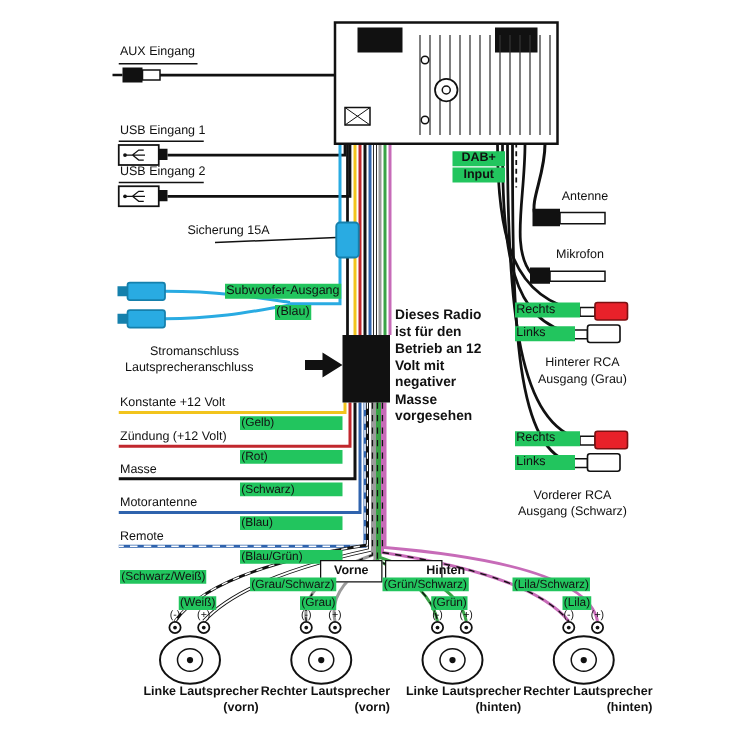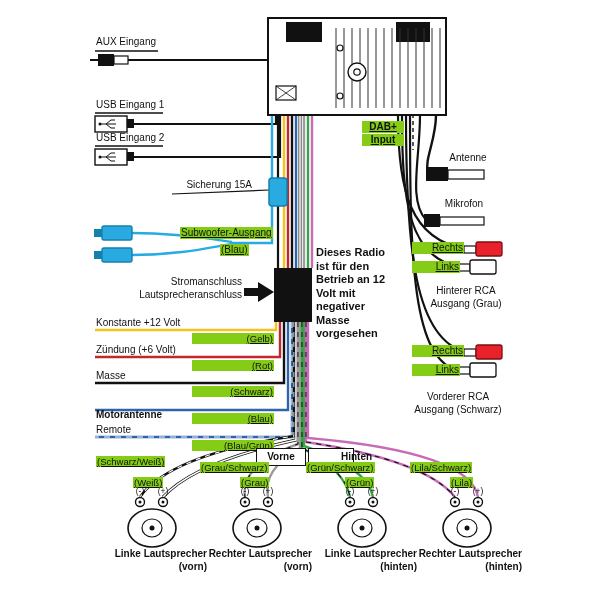--- a/index.html
+++ b/index.html
@@ -1,22 +1,22 @@
 <!DOCTYPE html>
 <html><head>
 <meta charset="utf-8">
 <style>
   html,body{margin:0;padding:0;background:#fff;}
   .stage{position:relative;width:600px;height:600px;background:#fff;overflow:hidden;
          font-family:"Liberation Sans",sans-serif;color:#111;}
   .stage svg{position:absolute;left:0;top:0;}
   .lbl{position:absolute;font-size:10px;line-height:12px;white-space:nowrap;}
   .sm{font-size:9.5px;line-height:11px;}
-  .bg{background:#84cc16;padding:0 1px;text-decoration:underline;}
-  .right{text-align:right;}
+  .bg{background:#22c55e;padding:0 1px;}
+  .right{}
   .center{text-align:center;}
   .bold{font-weight:bold;}
   .note{position:absolute;font-size:11px;font-weight:bold;line-height:13.5px;}
   .tag-box{position:absolute;background:#fff;border:1.6px solid #111;font-size:10px;
            font-weight:bold;text-align:center;box-sizing:border-box;line-height:15px;}
   .sign{position:absolute;font-size:8.5px;width:16px;text-align:center;line-height:10px;}
   .spk-name{position:absolute;width:110px;text-align:right;font-size:10px;font-weight:bold;line-height:13px;}
 </style>
 </head>
 <body>
@@ -209,23 +209,23 @@
 <div class="lbl" style="left:96px;top:36px;">AUX Eingang</div>
 <div class="lbl" style="left:96px;top:99px;">USB Eingang 1</div>
 <div class="lbl" style="left:96px;top:132px;">USB Eingang 2</div>
 <div class="lbl right" style="left:150px;top:179px;width:102px;">Sicherung 15A</div>
 <div class="lbl bg" style="left:180px;top:227px;">Subwoofer-Ausgang</div>
 <div class="lbl bg" style="left:220px;top:244px;">(Blau)</div>
 <div class="lbl right" style="left:100px;top:289px;width:142px;">Lautsprecheranschluss</div>
 <div class="lbl right" style="left:120px;top:276px;width:122px;">Stromanschluss</div>
 
 <div class="lbl" style="left:96px;top:317px;">Konstante +12 Volt</div>
-<div class="lbl" style="left:96px;top:344px;">Zündung (+6 Volt)</div>
+<div class="lbl" style="left:96px;top:344px;">Zündung (+12 Volt)</div>
 <div class="lbl" style="left:96px;top:370px;">Masse</div>
-<div class="lbl" style="left:96px;top:409px;font-weight:bold;">Motorantenne</div>
+<div class="lbl" style="left:96px;top:397px;">Motorantenne</div>
 <div class="lbl" style="left:96px;top:424px;">Remote</div>
 
 <div class="lbl sm right bg" style="left:192px;top:333px;width:80px;">(Gelb)</div>
 <div class="lbl sm right bg" style="left:192px;top:360px;width:80px;">(Rot)</div>
 <div class="lbl sm right bg" style="left:192px;top:386px;width:80px;">(Schwarz)</div>
 <div class="lbl sm right bg" style="left:192px;top:413px;width:80px;">(Blau)</div>
 <div class="lbl sm right bg" style="left:192px;top:440px;width:80px;">(Blau/Grün)</div>
 
 <div class="note" style="left:316px;top:246px;width:84px;">Dieses Radio ist für den Betrieb an 12 Volt mit negativer Masse vorgesehen</div>
 
@@ -241,21 +241,21 @@
 
 <div class="lbl right bg" style="left:412px;top:345px;width:50px;">Rechts</div>
 <div class="lbl right bg" style="left:412px;top:364px;width:46px;">Links</div>
 <div class="lbl center" style="left:408px;top:391px;width:100px;">Vorderer RCA</div>
 <div class="lbl center" style="left:408px;top:404px;width:100px;">Ausgang (Schwarz)</div>
 
 <div class="tag-box" style="left:256px;top:448px;width:50px;height:18px;">Vorne</div>
 <div class="tag-box" style="left:308px;top:448px;width:46px;height:18px;padding-left:32px;">Hinten</div>
 
 <div class="lbl sm bg" style="left:96px;top:456px;">(Schwarz/Weiß)</div>
-<div class="lbl sm bg" style="left:133px;top:477px;">(Weiß)</div>
+<div class="lbl sm bg" style="left:143px;top:477px;">(Weiß)</div>
 <div class="lbl sm bg" style="left:200px;top:462px;">(Grau/Schwarz)</div>
 <div class="lbl sm bg" style="left:240px;top:477px;">(Grau)</div>
 <div class="lbl sm bg" style="left:306px;top:462px;">(Grün/Schwarz)</div>
 <div class="lbl sm bg" style="left:345px;top:477px;">(Grün)</div>
 <div class="lbl sm bg" style="left:410px;top:462px;">(Lila/Schwarz)</div>
 <div class="lbl sm bg" style="left:450px;top:477px;">(Lila)</div>
 
 <div class="sign" style="left:132px;top:486px;">(-)</div>
 <div class="sign" style="left:155px;top:486px;">(+)</div>
 <div class="sign" style="left:237px;top:486px;">(-)</div>

